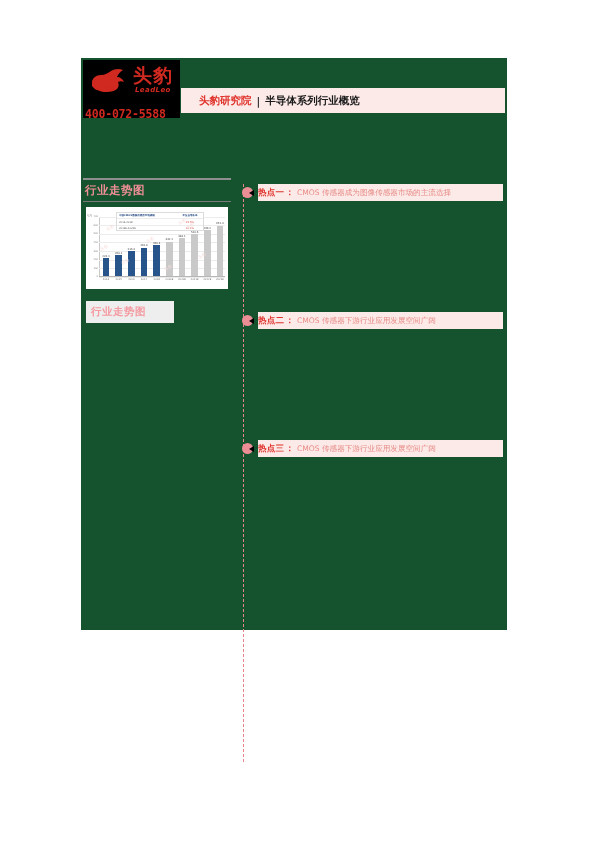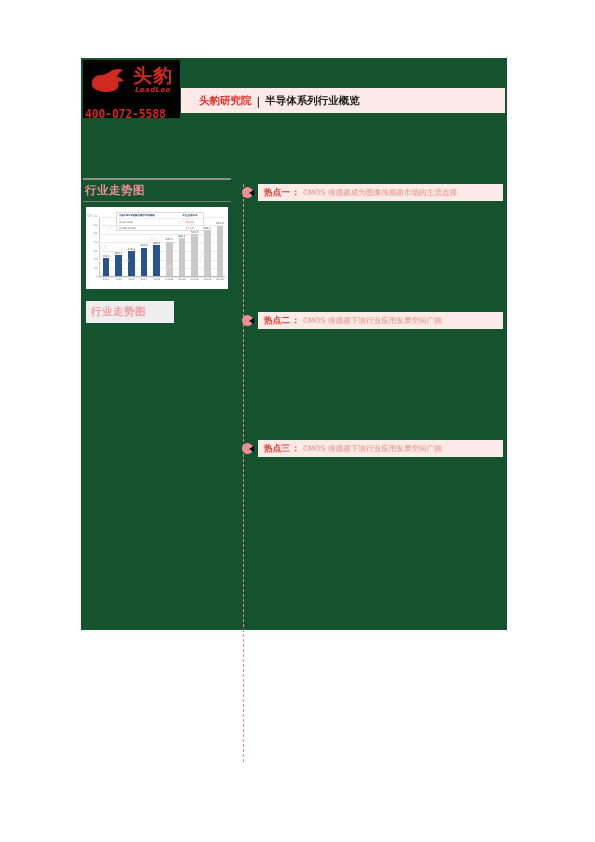--- a/index.html
+++ b/index.html
@@ -176,21 +176,21 @@
     border-right:5px solid #000000;
   }
   .hot-bar{
     position:absolute;left:9px;top:0;width:245px;height:17px;
     background:#fbeae8;display:flex;align-items:center;
     box-sizing:border-box;
   }
   .hot-label{
     font-family:"DejaVu Sans",sans-serif;
     font-size:8.5px;font-weight:bold;color:#e0322b;
-    margin-left:6px;white-space:nowrap;letter-spacing:.3px;
+    white-space:nowrap;letter-spacing:.3px;
   }
   .hot-colon{
     font-family:"DejaVu Sans",sans-serif;
     font-size:8.5px;font-weight:bold;color:#e0322b;margin:0 1px;
   }
   .hot-text{
     font-family:"DejaVu Sans",sans-serif;
     font-size:7.6px;color:#e88b86;margin-left:2px;white-space:nowrap;
   }
   .gap-a{height:111px;}

